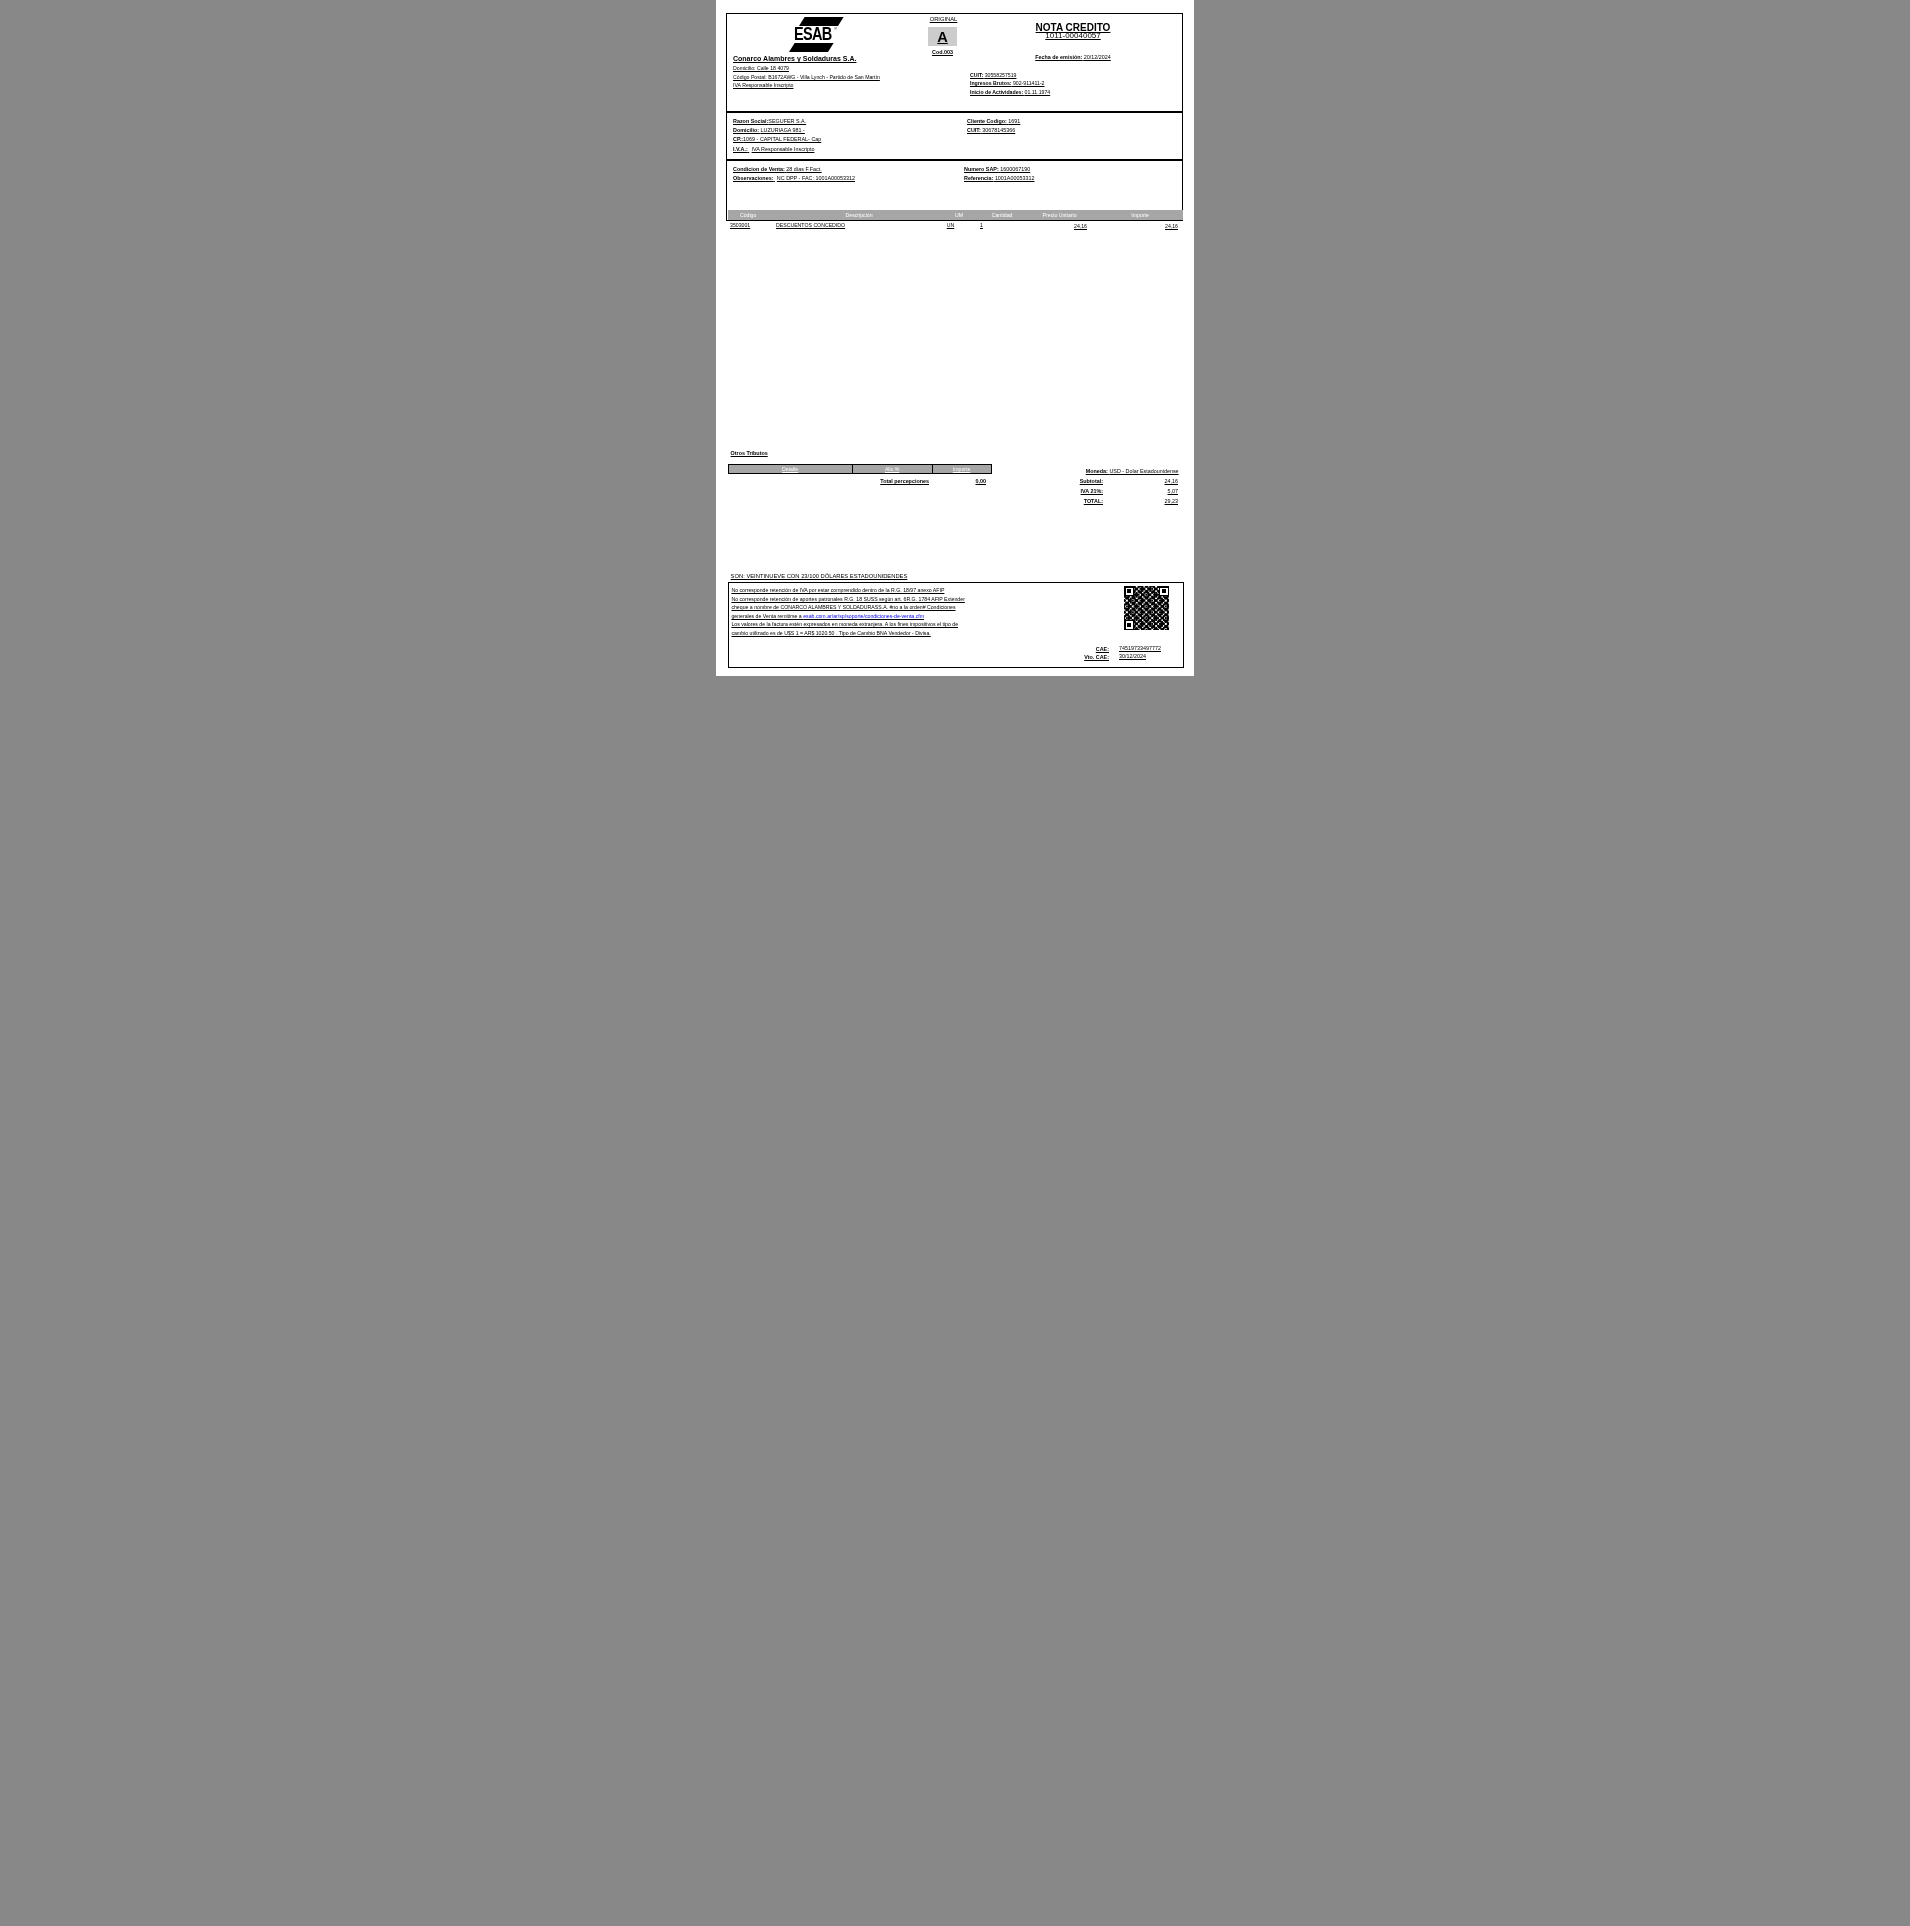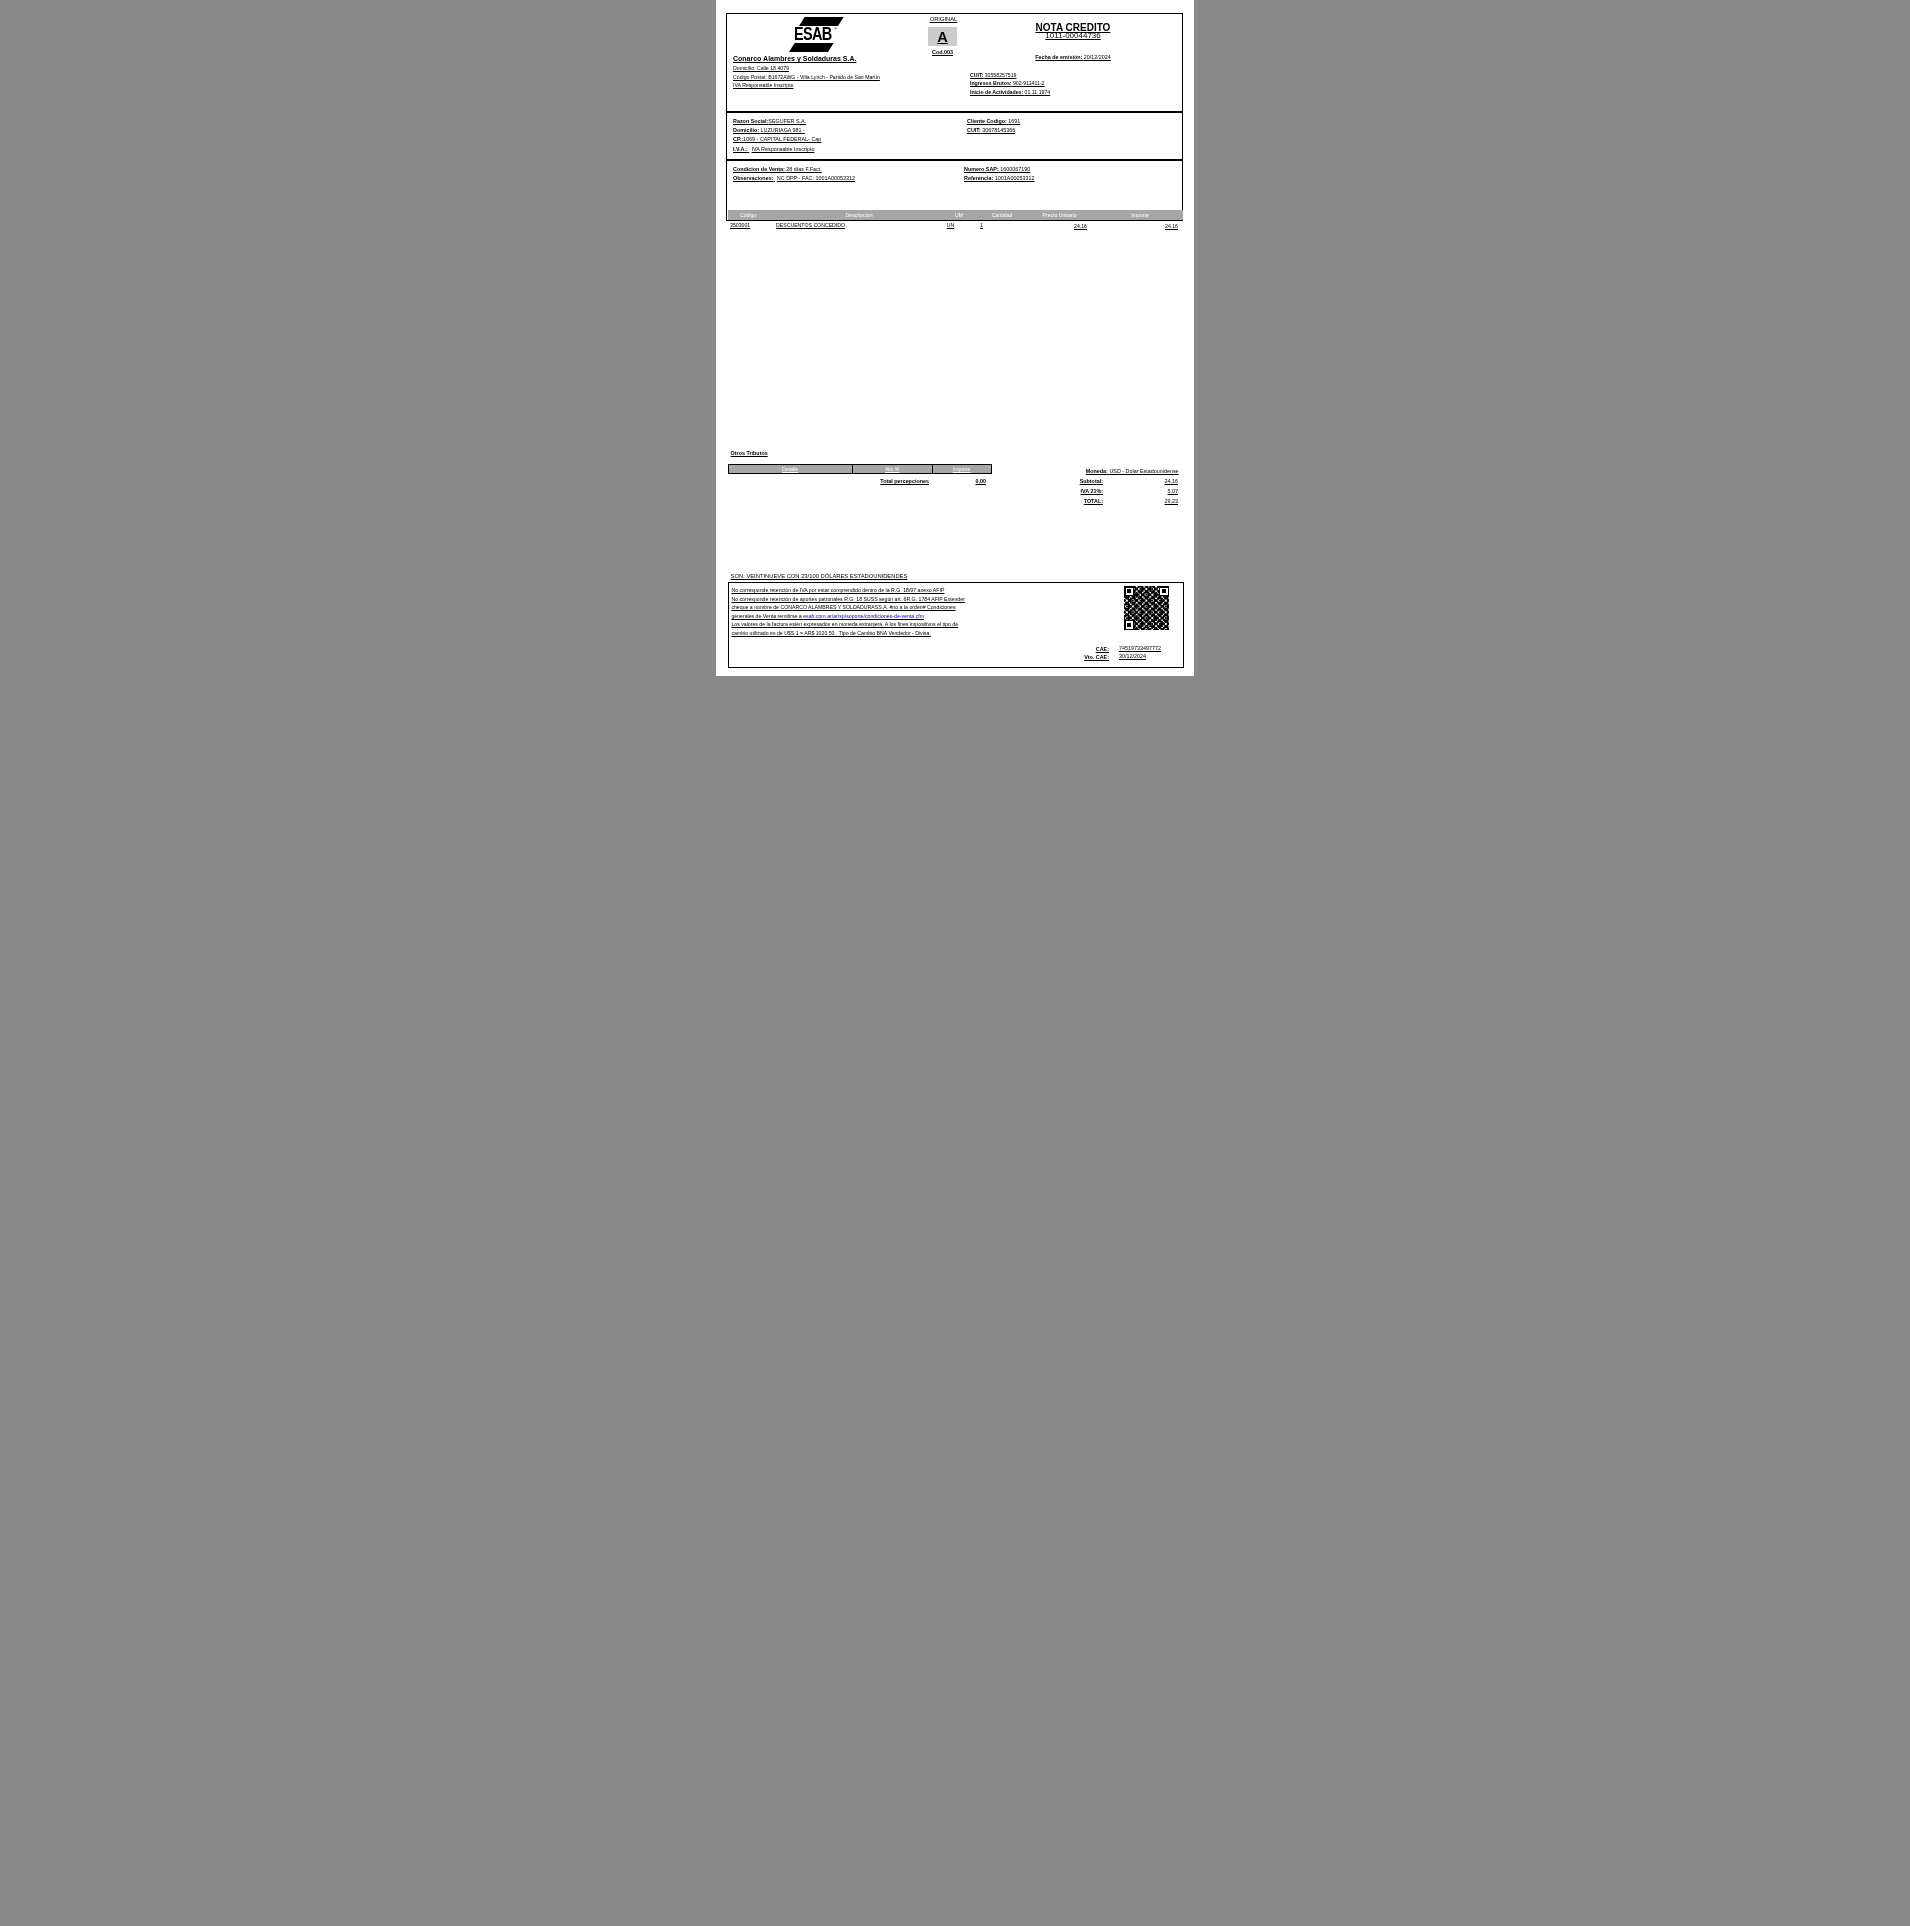--- a/index.html
+++ b/index.html
@@ -73,21 +73,21 @@
     <div class="logo-bar bot"></div>
   </div>
 
   <div class="abs ctr sz15" style="left:193px; top:16px; width:69px;">ORIGINAL</div>
   <div class="abs letterbox">
     <span>A</span>
   </div>
   <div class="abs ctr b sz14" style="left:208px; top:49px; width:37px;">Cod.003</div>
 
   <div class="abs ctr b" style="left:270px; top:21.6px; width:174px; font-size:10px;">NOTA CREDITO</div>
-  <div class="abs ctr" style="left:270px; top:31px; width:174px; font-size:8px;">1011-00044736</div>
+  <div class="abs ctr" style="left:270px; top:31px; width:174px; font-size:8px;">1011-00040057</div>
   <div class="abs ctr sz14" style="left:270px; top:54px; width:174px;">
     <b>Fecha de emisión:</b>
     <span>20/12/2024</span>
   </div>
 
   <div class="abs b" style="left:17px; top:55px; font-size:7px;">Conarco Alambres y Soldaduras S.A.</div>
   <div class="abs sz13" style="left:17px; top:65px;">Domicilio: Calle 18 4079</div>
   <div class="abs sz13" style="left:17px; top:74px;">Código Postal: B1672AWG - Villa Lynch - Partido de San Martín</div>
   <div class="abs sz13" style="left:17px; top:82px;">IVA Responsable Inscripto</div>
 

